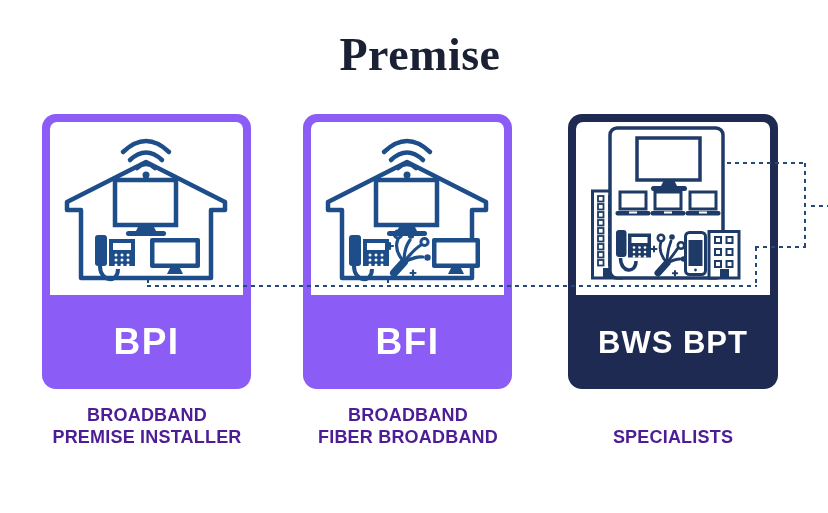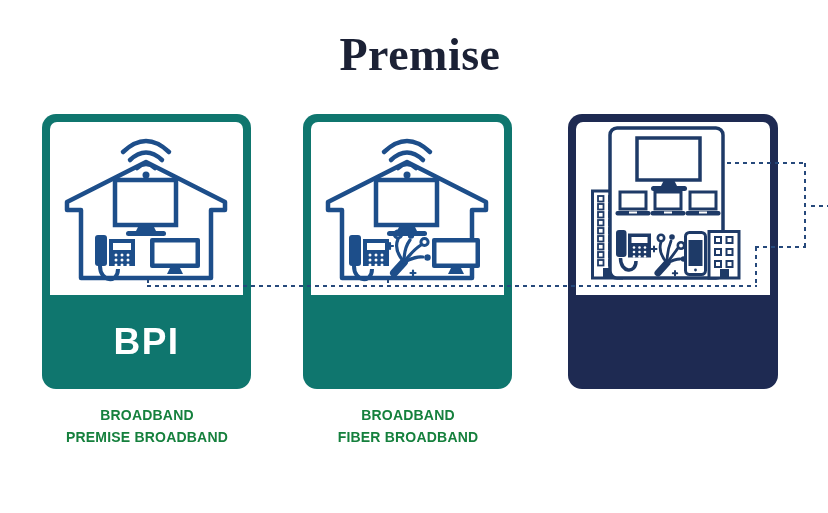--- a/index.html
+++ b/index.html
@@ -3,31 +3,31 @@
 <meta charset="utf-8">
 <style>
   html,body{margin:0;padding:0;}
   body{width:828px;height:513px;background:#ffffff;position:relative;overflow:hidden;
        font-family:"Liberation Sans",sans-serif;}
   .stage{position:absolute;inset:0;}
   .title{position:absolute;top:28px;left:12px;right:0;margin:0;text-align:center;
          font-family:"Liberation Serif",serif;font-weight:bold;font-size:46px;
          letter-spacing:0.5px;color:#1b2135;}
   .card{position:absolute;top:114px;width:209px;height:275px;border-radius:14px;z-index:2;}
-  .card.light{background:#0f766e;}
+  .card.light{background:#8b5cf6;}
   .card.dark{background:#1e2a52;}
   .icon-area{position:absolute;top:8px;left:8px;right:8px;height:173px;background:#fff;
              border-radius:7px 7px 0 0;overflow:hidden;}
   .badge{position:absolute;top:181px;left:0;right:0;bottom:0;display:flex;
          flex-direction:column;align-items:center;justify-content:center;
          color:#fff;font-weight:bold;}
   .badge-single{font-size:37px;letter-spacing:1.5px;}
   .badge-double{font-size:31px;line-height:39px;letter-spacing:1px;}
   .caption{position:absolute;top:404px;width:250px;text-align:center;font-weight:bold;
-           font-size:14px;line-height:22px;color:#15803d;letter-spacing:0.2px;z-index:2;}
+           font-size:18px;line-height:22px;color:#4c1d95;letter-spacing:0.2px;z-index:2;}
   .dash-h{position:absolute;height:2px;z-index:6;
           background:repeating-linear-gradient(90deg,#26497b 0 4px,transparent 4px 8px);}
   .dash-v{position:absolute;width:2px;z-index:6;
           background:repeating-linear-gradient(180deg,#26497b 0 4px,transparent 4px 8px);}
 </style>
 </head>
 <body>
 
 <div class="stage">
 
@@ -124,20 +124,21 @@
           <path d="M79,121 L79,127 M76,124 L82,124" stroke-width="2.2"></path>
           <path d="M102,148.5 L102,153.5 M99.5,151 L104.5,151" stroke-width="2.2"></path>
         </g>
         <g>
           <rect x="121" y="116" width="48" height="30" rx="2" fill="#1d4e8a"></rect>
           <rect x="125.5" y="120.5" width="39" height="21" fill="#ffffff"></rect>
           <path d="M140,146 L150,146 L153,152 L137,152 Z" fill="#1d4e8a"></path>
         </g>
       </svg>
     </div>
+    <div class="badge badge-single">BFI</div>
   </div>
 
   <div class="card dark" style="left:568px;width:210px;">
     <div class="icon-area">
       <svg width="194" height="173" viewBox="0 0 194 173">
         <g>
           <rect x="16.5" y="69" width="29" height="87" fill="#ffffff" stroke="#1e3a67" stroke-width="3"></rect>
           <g fill="none" stroke="#1e3a67" stroke-width="1.8">
             <rect x="22" y="74" width="5.5" height="5.5"></rect>
               <rect x="33" y="74" width="5.5" height="5.5"></rect>
@@ -224,33 +225,35 @@
             <rect x="139" y="127" width="6" height="6"></rect>
               <rect x="150.5" y="127" width="6" height="6"></rect>
             <rect x="139" y="139" width="6" height="6"></rect>
               <rect x="150.5" y="139" width="6" height="6"></rect>
           </g>
           <rect x="144" y="147" width="9" height="9" fill="#1e3a67"></rect>
         </g>
       </svg>
     </div>
     <div class="badge badge-double">
+      <span>BWS BPT</span>
     </div>
   </div>
 
   <div class="caption" style="left:22px;">
     <span>BROADBAND</span><br>
-    <span>PREMISE BROADBAND</span>
+    <span>PREMISE INSTALLER</span>
   </div>
   <div class="caption" style="left:283px;">
     <span>BROADBAND</span><br>
     <span>FIBER BROADBAND</span>
   </div>
   <div class="caption" style="left:548px;">
     <br>
+    <span>SPECIALISTS</span>
   </div>
 
   <div class="dash-v" style="left:147px;top:279px;height:8px;"></div>
   <div class="dash-v" style="left:387px;top:279px;height:8px;"></div>
   <div class="dash-h" style="left:147px;top:285px;width:610px;"></div>
   <div class="dash-v" style="left:755px;top:247px;height:40px;"></div>
   <div class="dash-h" style="left:755px;top:246px;width:51px;"></div>
   <div class="dash-v" style="left:804px;top:163px;height:85px;"></div>
   <div class="dash-h" style="left:727px;top:162px;width:79px;"></div>
   <div class="dash-h" style="left:811px;top:205px;width:17px;"></div>

